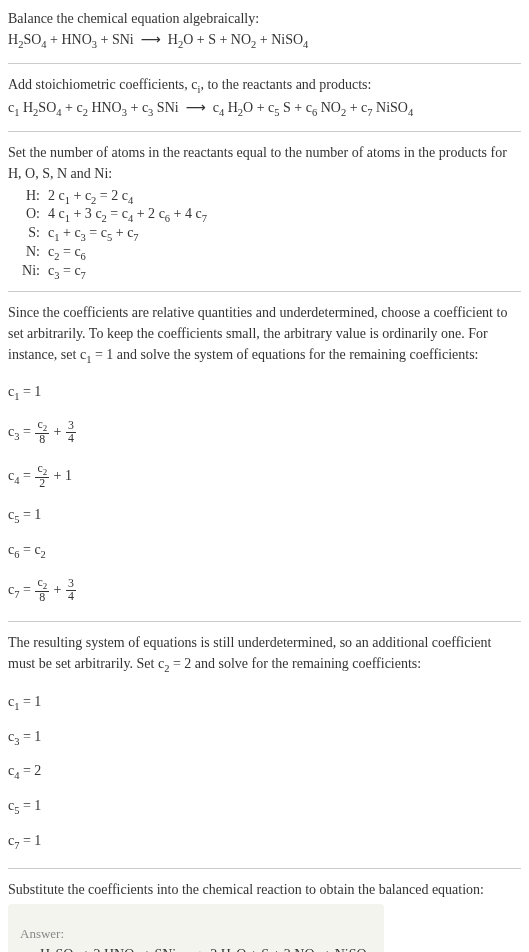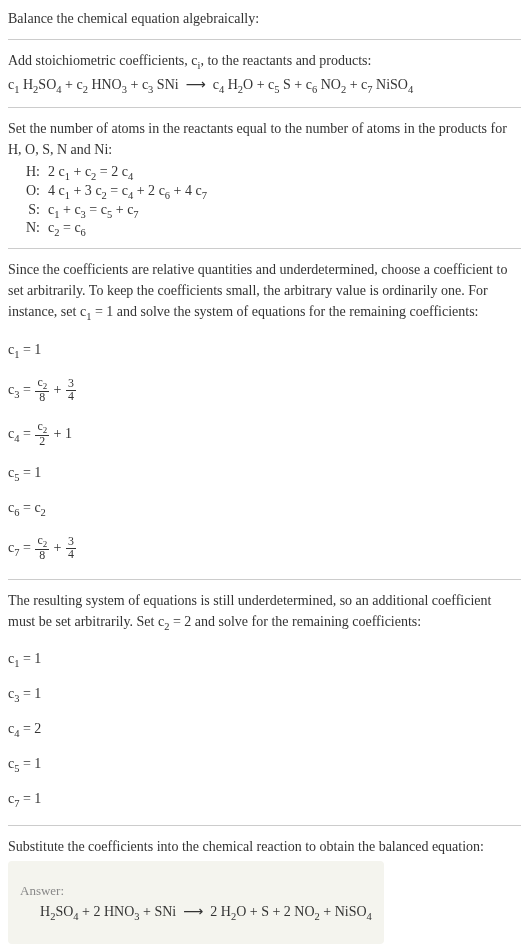--- a/index.html
+++ b/index.html
@@ -79,20 +79,23 @@
     .frac .den {
       display: block;
       padding: 0 2px;
     }
   </style>
 </head>
 <body>
 
 <div class="section">
   <div class="content">Balance the chemical equation algebraically:</div>
+  <div class="content">
+    H<sub>2</sub>SO<sub>4</sub> + HNO<sub>3</sub> + SNi &nbsp;⟶&nbsp; H<sub>2</sub>O + S + NO<sub>2</sub> + NiSO<sub>4</sub>
+  </div>
 </div>
 
 <hr>
 
 <div class="section">
   <div class="content">
     Add stoichiometric coefficients, <span class="ital">c<sub>i</sub></span>, to the reactants and products:
   </div>
   <div class="content">
     <span class="ital">c</span><sub>1</sub> H<sub>2</sub>SO<sub>4</sub> + <span class="ital">c</span><sub>2</sub> HNO<sub>3</sub> + <span class="ital">c</span><sub>3</sub> SNi &nbsp;⟶&nbsp; <span class="ital">c</span><sub>4</sub> H<sub>2</sub>O + <span class="ital">c</span><sub>5</sub> S + <span class="ital">c</span><sub>6</sub> NO<sub>2</sub> + <span class="ital">c</span><sub>7</sub> NiSO<sub>4</sub>
@@ -112,20 +115,24 @@
       <div class="atom-label">O:</div>
       <div>4 <span class="ital">c</span><sub>1</sub> + 3 <span class="ital">c</span><sub>2</sub> = <span class="ital">c</span><sub>4</sub> + 2 <span class="ital">c</span><sub>6</sub> + 4 <span class="ital">c</span><sub>7</sub></div>
     </div>
     <div class="atom-row">
       <div class="atom-label">S:</div>
       <div><span class="ital">c</span><sub>1</sub> + <span class="ital">c</span><sub>3</sub> = <span class="ital">c</span><sub>5</sub> + <span class="ital">c</span><sub>7</sub></div>
     </div>
     <div class="atom-row">
       <div class="atom-label">N:</div>
       <div><span class="ital">c</span><sub>2</sub> = <span class="ital">c</span><sub>6</sub></div>
+    </div>
+    <div class="atom-row">
+      <div class="atom-label">Ni:</div>
+      <div><span class="ital">c</span><sub>3</sub> = <span class="ital">c</span><sub>7</sub></div>
     </div>
   </div>
 </div>
 
 <hr>
 
 <div class="section">
   <div class="content">
     Since the coefficients are relative quantities and underdetermined, choose a coefficient to set arbitrarily. To keep the coefficients small, the arbitrary value is ordinarily one. For instance, set <span class="ital">c</span><sub>1</sub> = 1 and solve the system of equations for the remaining coefficients:
   </div>

